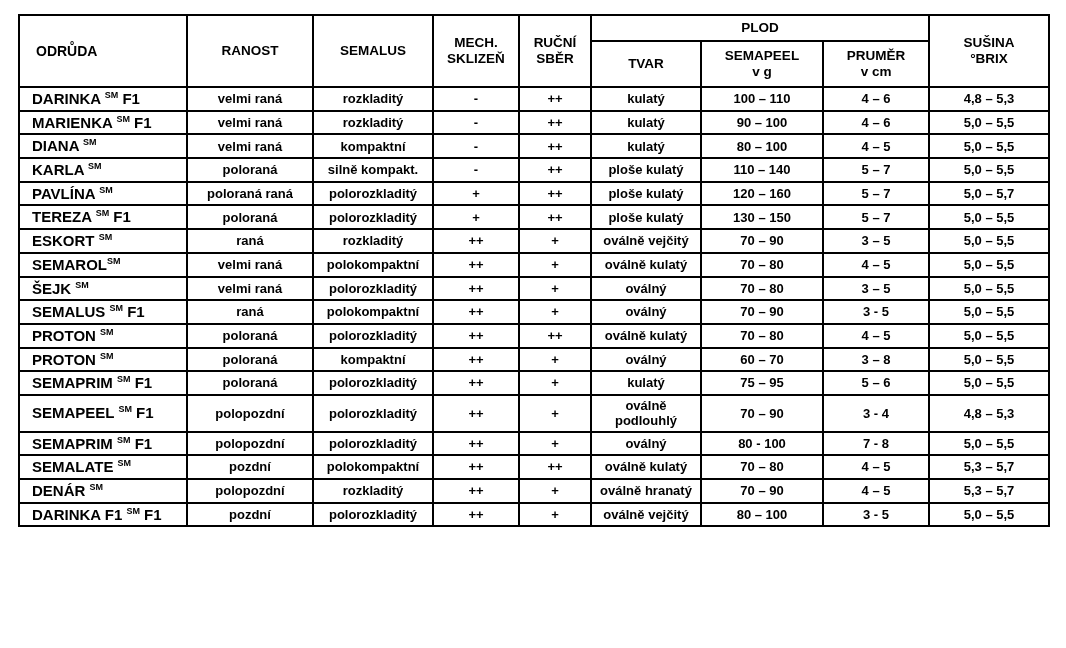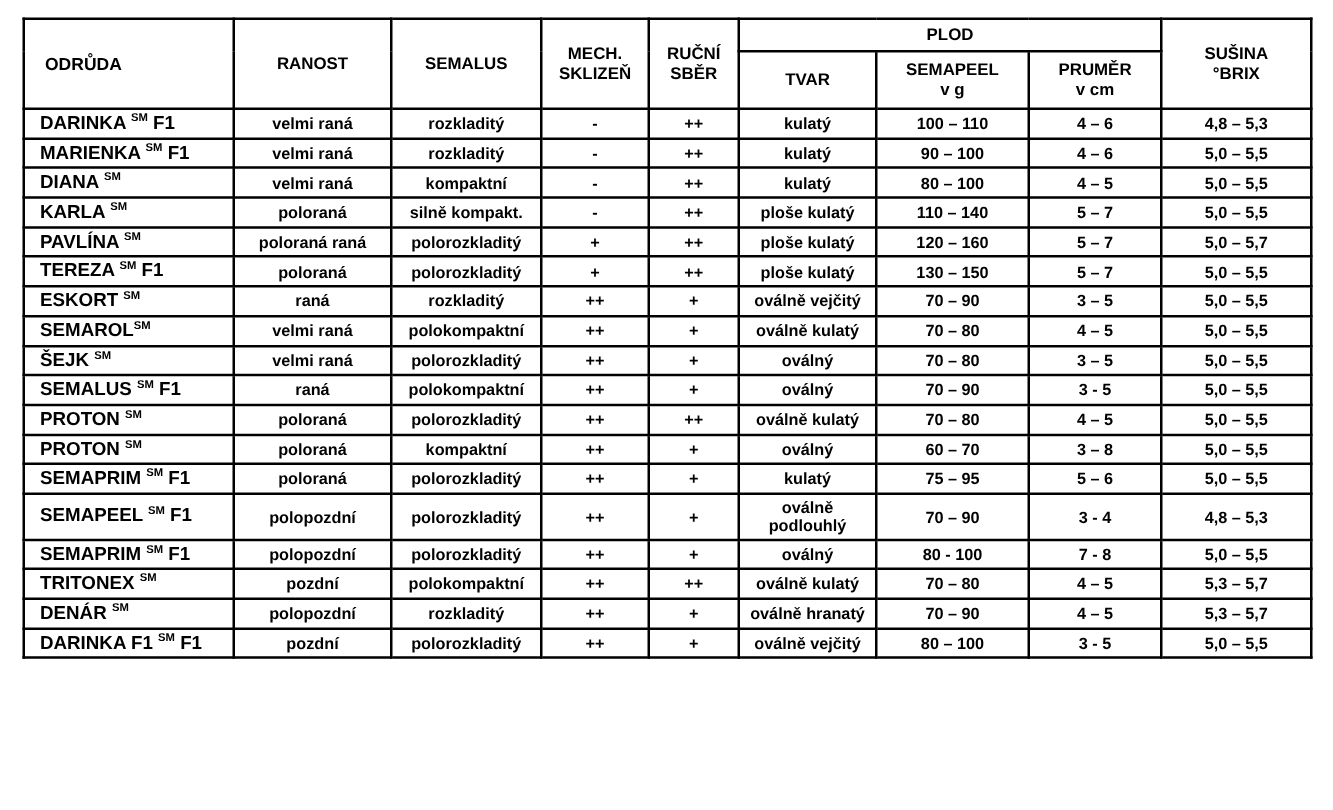--- a/index.html
+++ b/index.html
@@ -255,21 +255,21 @@
           <td>polopozdní</td>
           <td>polorozkladitý</td>
           <td>++</td>
           <td>+</td>
           <td>oválný</td>
           <td>80 - 100</td>
           <td>7 - 8</td>
           <td>5,0 – 5,5</td>
         </tr>
         <tr>
-          <td class="name-cell"><span>TRITONEX </span><sup>SM</sup></td>
+          <td class="name-cell"><span>SEMALATE </span><sup>SM</sup></td>
           <td>pozdní</td>
           <td>polokompaktní</td>
           <td>++</td>
           <td>++</td>
           <td>oválně kulatý</td>
           <td>70 – 80</td>
           <td>4 – 5</td>
           <td>5,3 – 5,7</td>
         </tr>
         <tr>

